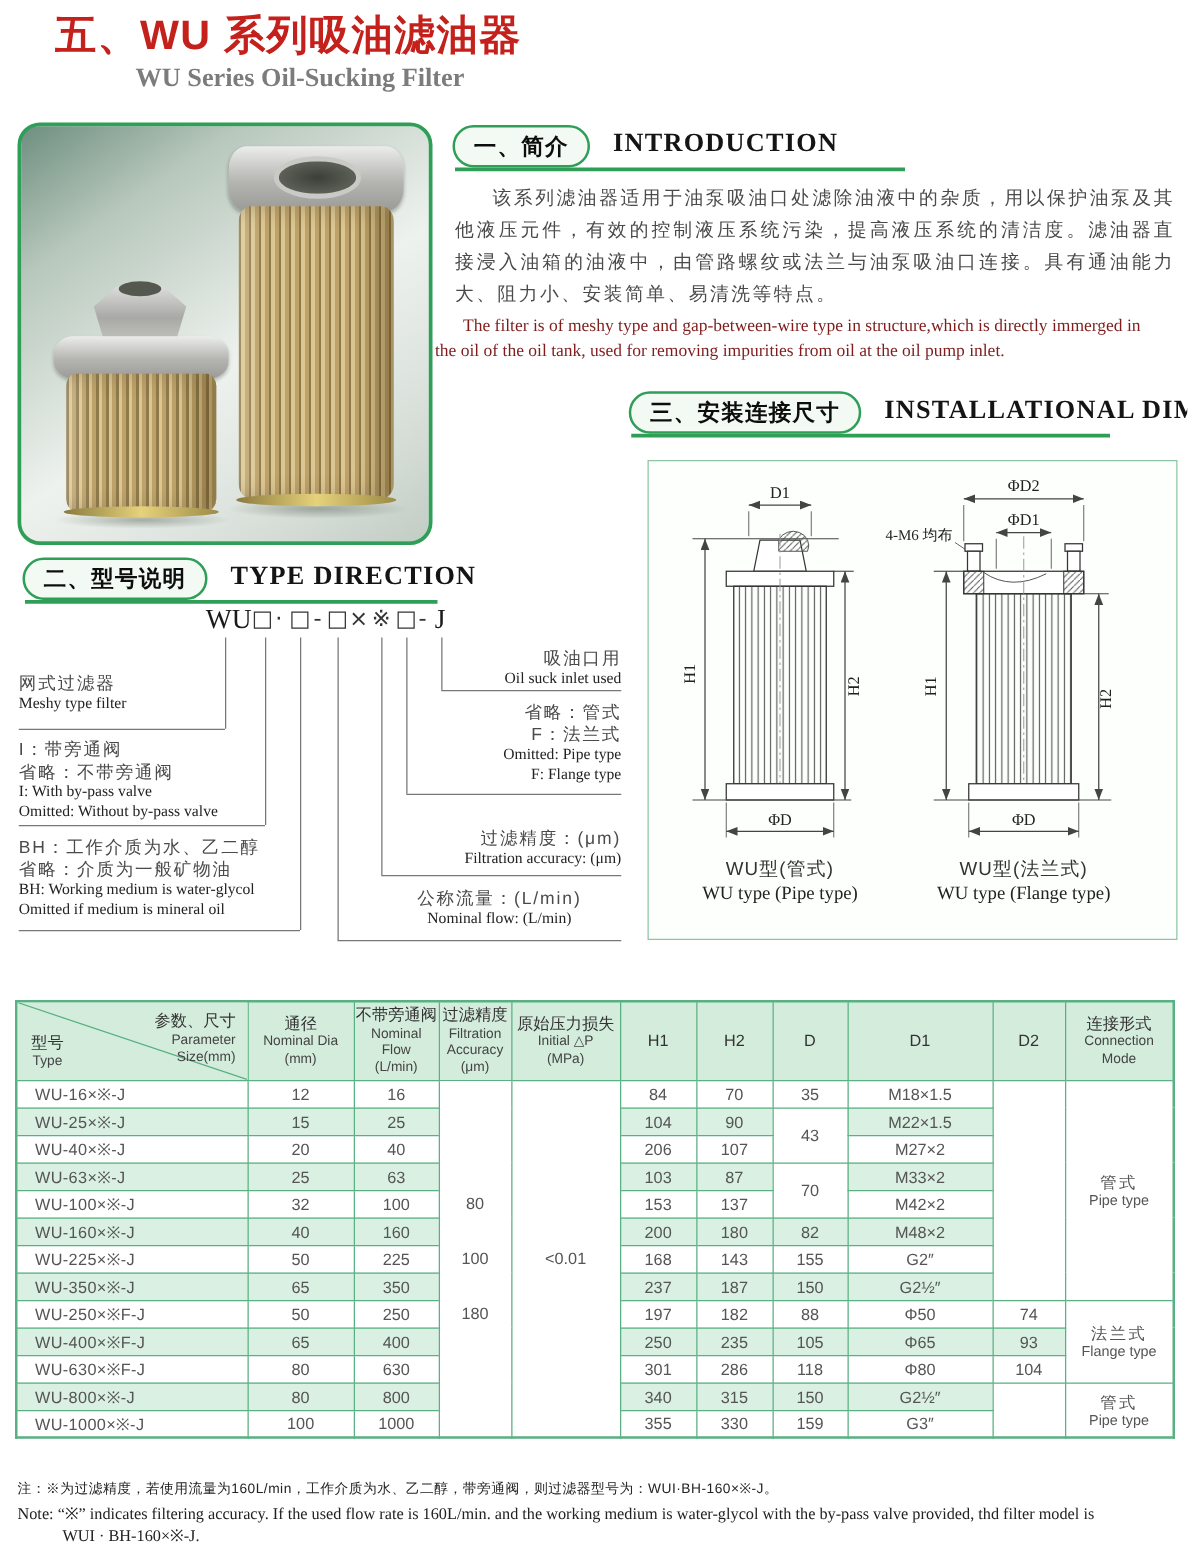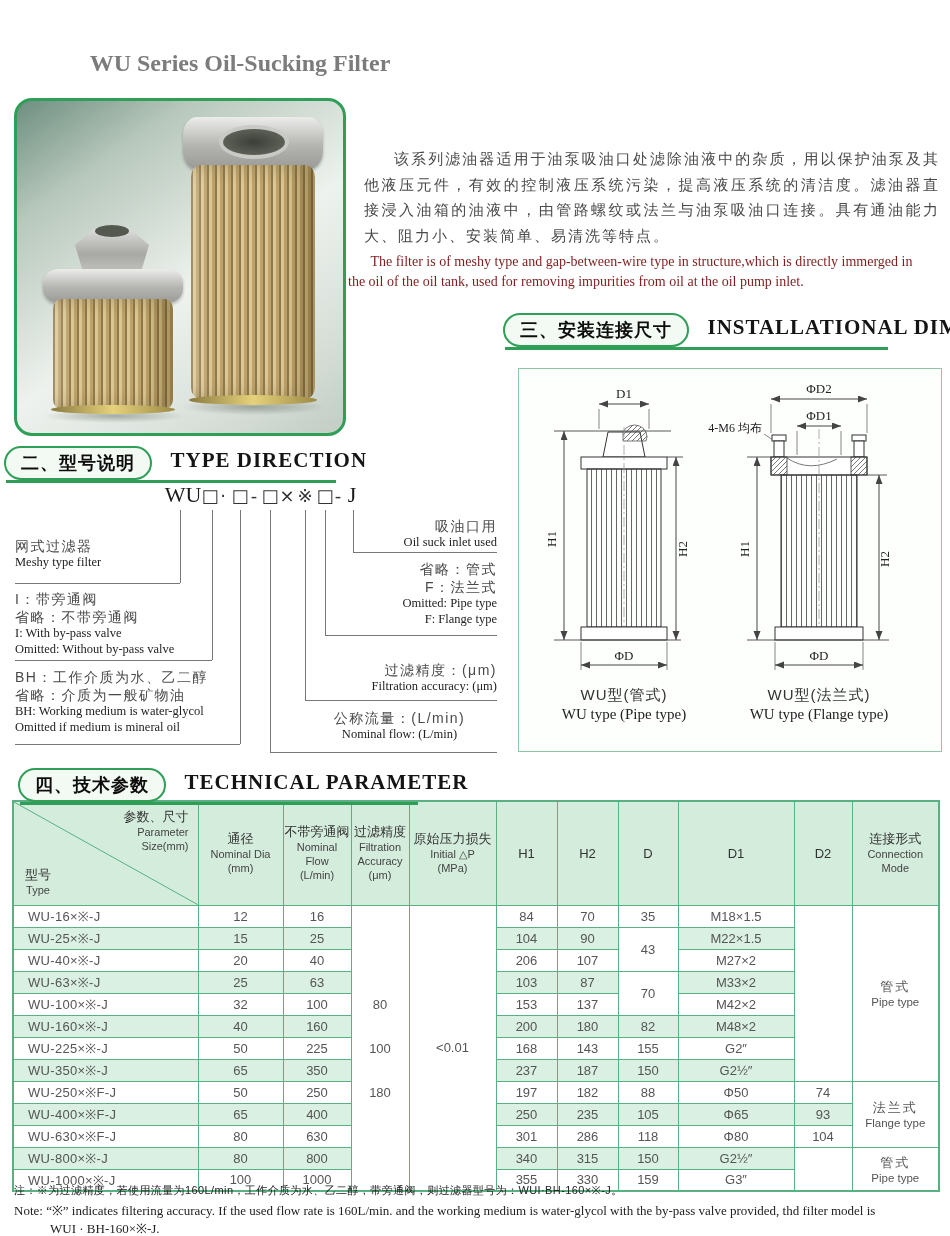--- a/index.html
+++ b/index.html
@@ -3,21 +3,21 @@
 <meta charset="utf-8">
 <style>
   html,body{margin:0;padding:0;background:#ffffff;}
   .page{position:relative;width:950px;height:1236px;background:#fff;overflow:hidden;
         font-family:"Liberation Sans",sans-serif;color:#333;}
 
   
   .main-title{position:absolute;left:44px;top:6px;font-size:33px;font-weight:bold;
               color:#c5211c;letter-spacing:1px;}
   .sub-title{position:absolute;left:58px;top:50px;width:364px;text-align:center;
-             font-family:"Liberation Serif",serif;font-weight:bold;font-size:24px;color:#7c7c7c;}
+             font-family:"Liberation Serif",serif;font-weight:bold;font-size:21px;color:#7c7c7c;}
 
   .sec-head{position:absolute;height:36px;white-space:nowrap;}
   .sec-head .bar{position:absolute;left:2px;bottom:-1px;height:3px;background:#2f9e57;z-index:1;}
   .pill{display:inline-block;position:relative;z-index:2;border:2px solid #2f9e57;border-radius:17px;
         background:#f3faf4;padding:3px 15px;font-weight:bold;font-size:18px;color:#0d0d0d;letter-spacing:1px;}
   .sec-en{display:inline-block;position:relative;z-index:2;margin-left:14px;vertical-align:2px;
           font-family:"Liberation Serif",serif;font-weight:bold;font-size:21px;color:#141414;letter-spacing:1px;}
 
   
   .photo{position:absolute;left:14px;top:98px;width:326px;height:332px;border:3px solid #2f9e57;
@@ -76,21 +76,21 @@
   #tl3{left:15px;top:668px;width:245px;}
   #tr1{left:330px;top:517px;width:167px;text-align:right;}
   #tr2{left:330px;top:560px;width:167px;text-align:right;}
   #tr3{left:330px;top:661px;width:167px;text-align:right;}
   #tr4{left:316px;top:709px;width:167px;text-align:center;}
 
   
   .ptable{position:absolute;left:12px;top:800px;border-collapse:collapse;table-layout:fixed;
           width:926px;border:2px solid #58b083;}
   .ptable th,.ptable td{border:1px solid #58b083;padding:0;font-weight:normal;}
-  .ptable thead tr{height:104px;}
+  .ptable thead tr{height:63px;}
   .ptable thead th{background:#d4ecdc;vertical-align:middle;text-align:center;}
   .ptable tbody tr{height:22px;}
   .ptable tbody td{background:#fff;text-align:center;font-size:13px;color:#555;}
   .ptable tbody tr.stripe td{background:#d9f0e2;}
   .ptable tbody td.mcell{background:#fff !important;}
   .ptable td.tcol{text-align:left;padding-left:14px;letter-spacing:.3px;}
   .hcn{font-size:13px;color:#333;line-height:1.3;}
   .hen{font-size:11px;color:#444;line-height:1.25;}
   .hone{font-size:13px;color:#333;}
   th.corner{position:relative;}
@@ -107,36 +107,42 @@
   .notes{position:absolute;left:14px;top:1182px;width:928px;}
   .note-cn{font-size:11px;color:#222;letter-spacing:.4px;}
   .note-en{font-family:"Liberation Serif",serif;font-size:13px;color:#222;margin-top:3px;}
   .note-en2{font-family:"Liberation Serif",serif;font-size:13px;color:#222;margin-left:36px;}
 </style>
 </head>
 <body>
 
 <div class="page">
 
+  <div class="main-title">五、WU 系列吸油滤油器</div>
   <div class="sub-title">WU Series Oil-Sucking Filter</div>
 
   <div class="photo">
     <div class="fshadow sh1"></div>
     <div class="fshadow sh2"></div>
     <div class="silver bf-cap"></div>
     <div class="bf-hole"></div>
     <div class="stripes bf-body"></div>
     <div class="bf-rim"></div>
     <div class="sf-nut"></div>
     <div class="sf-hole"></div>
     <div class="silver sf-cap"></div>
     <div class="stripes sf-body"></div>
     <div class="sf-rim"></div>
   </div>
 
+  <div class="sec-head" style="left:362px;top:100px;">
+    <div class="bar" style="width:360px;"></div>
+    <span class="pill">一、简介</span>
+    <span class="sec-en">INTRODUCTION</span>
+  </div>
   <div class="intro-cn">该系列滤油器适用于油泵吸油口处滤除油液中的杂质，用以保护油泵及其他液压元件，有效的控制液压系统污染，提高液压系统的清洁度。滤油器直接浸入油箱的油液中，由管路螺纹或法兰与油泵吸油口连接。具有通油能力大、阻力小、安装简单、易清洗等特点。</div>
   <div class="intro-en">The filter is of meshy type and gap-between-wire type in structure,which is directly immerged in the oil of the oil tank, used for removing impurities from oil at the oil pump inlet.</div>
 
   <div class="sec-head" style="left:503px;top:313px;">
     <div class="bar" style="width:383px;"></div>
     <span class="pill">三、安装连接尺寸</span>
     <span class="sec-en">INSTALLATIONAL DIMENSIONS</span>
   </div>
 
   <div class="dims-panel">
@@ -211,21 +217,21 @@
         <line x1="256" y1="273" x2="256" y2="301" stroke="#666" stroke-width="0.8"></line>
         <line x1="344" y1="273" x2="344" y2="301" stroke="#666" stroke-width="0.8"></line>
         <line x1="256" y1="296" x2="344" y2="296" stroke="#444" stroke-width="1" marker-start="url(#arr)" marker-end="url(#arr)"></line>
         <text x="300" y="291" text-anchor="middle">ΦD</text>
         <text x="300" y="331" text-anchor="middle" class="cncap">WU型(法兰式)</text>
         <text x="300" y="350" text-anchor="middle" class="encap">WU type (Flange type)</text>
       </g>
     </svg>
   </div>
 
-  <div class="sec-head" style="left:4px;top:446px;">
+  <div class="sec-head" style="left:18px;top:446px;">
     <div class="bar" style="width:330px;"></div>
     <span class="pill">二、型号说明</span>
     <span class="sec-en">TYPE DIRECTION</span>
   </div>
 
   <div class="code-wrap">
     <div id="model-code">
         <span class="cp cp1 txt">WU</span>
         <span class="cp cp2 sym">□</span>
         <span class="cp cp3 sym">·</span>
@@ -284,25 +290,20 @@
     <div class="lab" id="tr3">
         <div class="lab-cn">过滤精度：(μm)</div>
         <div class="lab-en">Filtration accuracy: (μm)</div>
       </div>
     <div class="lab" id="tr4">
         <div class="lab-cn">公称流量：(L/min)</div>
         <div class="lab-en">Nominal flow: (L/min)</div>
       </div>
   </div>
 
-  <div class="sec-head" style="left:18px;top:768px;">
-    <div class="bar" style="width:398px;"></div>
-    <span class="pill">四、技术参数</span>
-    <span class="sec-en">TECHNICAL PARAMETER</span>
-  </div>
 
   <table class="ptable">
     <colgroup>
       <col style="width:185px">
         <col style="width:85px">
         <col style="width:68px">
         <col style="width:58px">
       <col style="width:87px">
         <col style="width:61px">
         <col style="width:61px">

